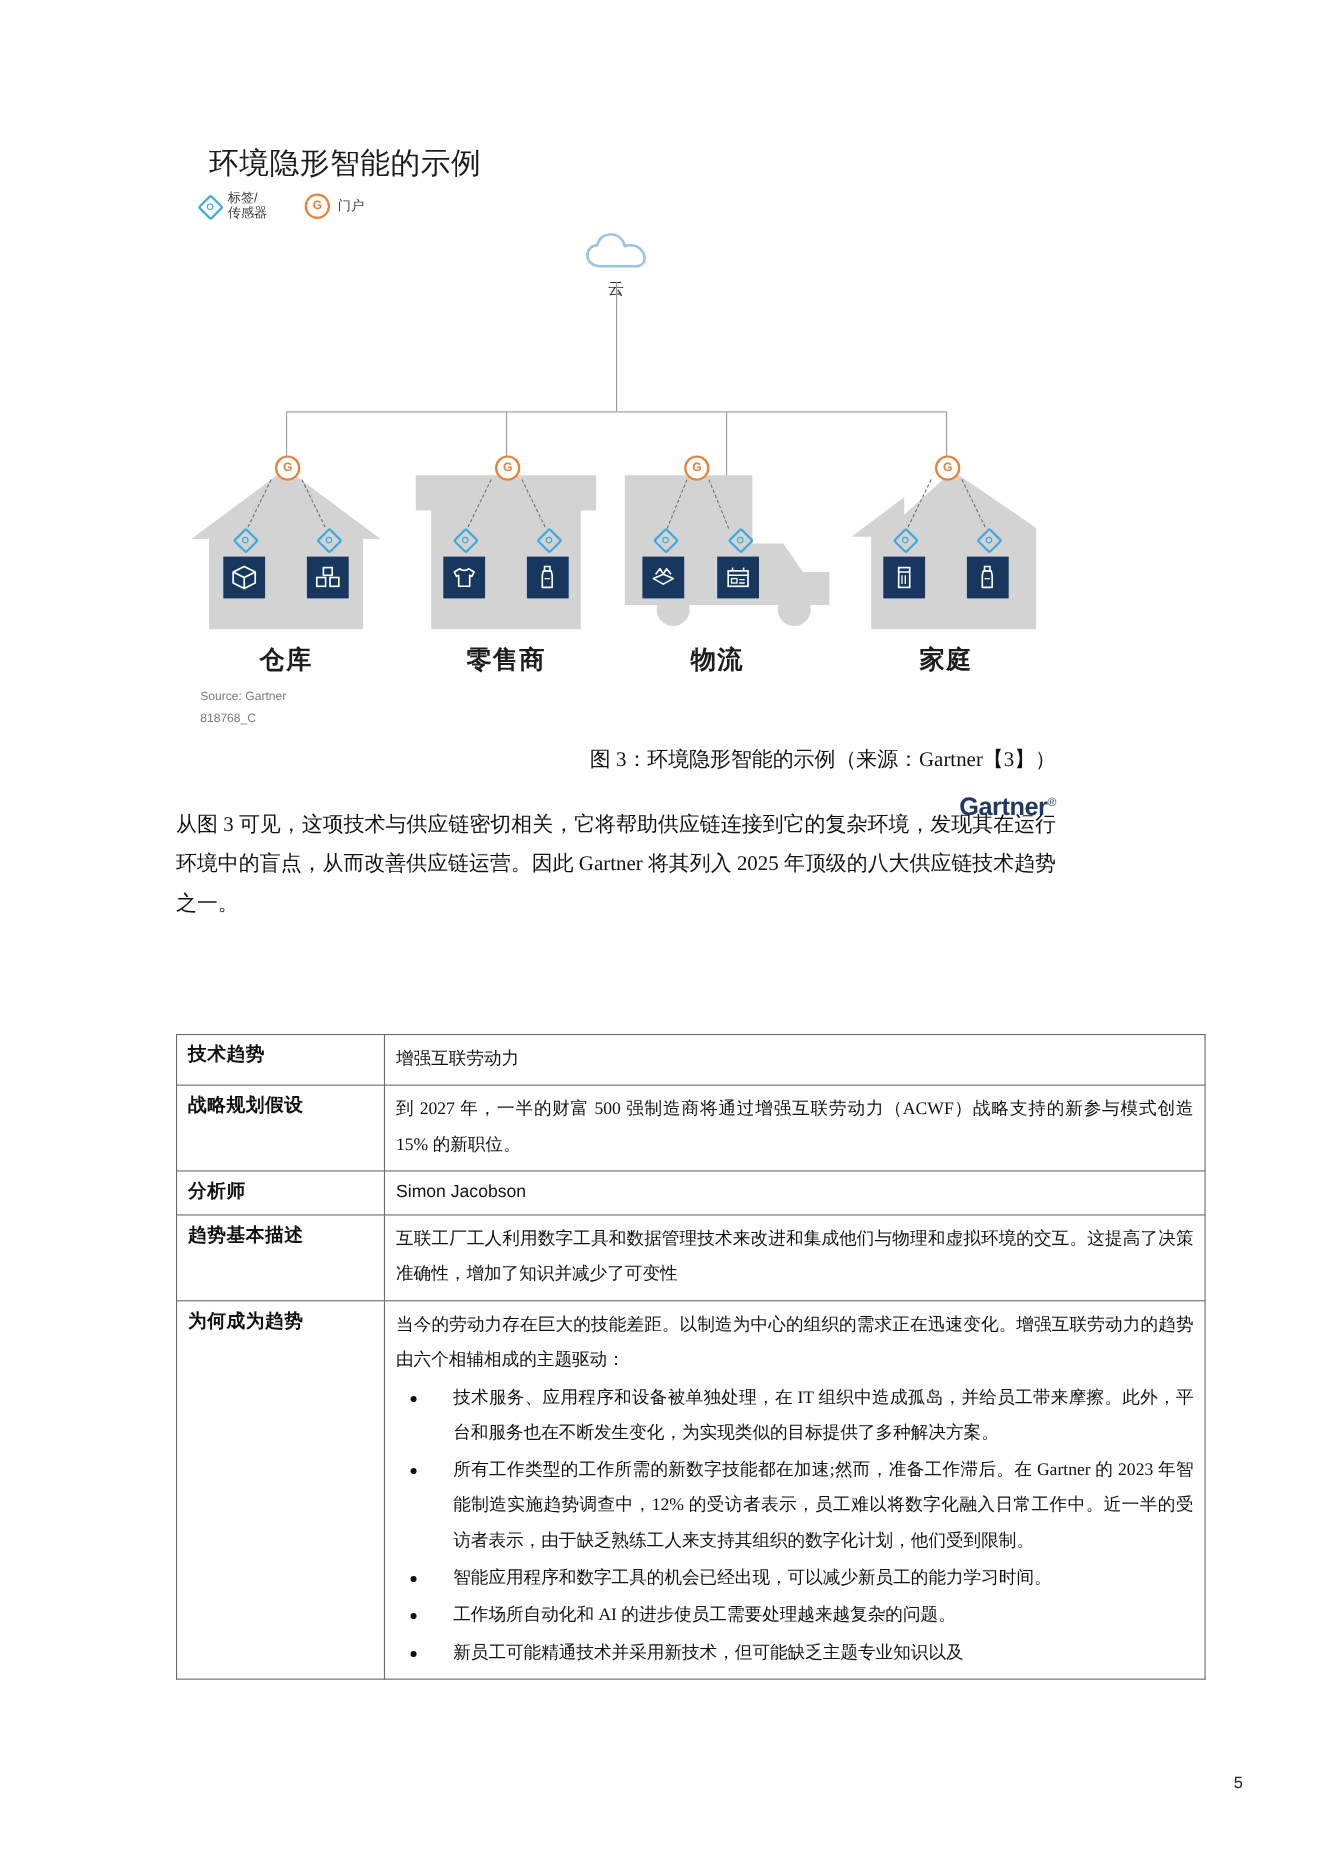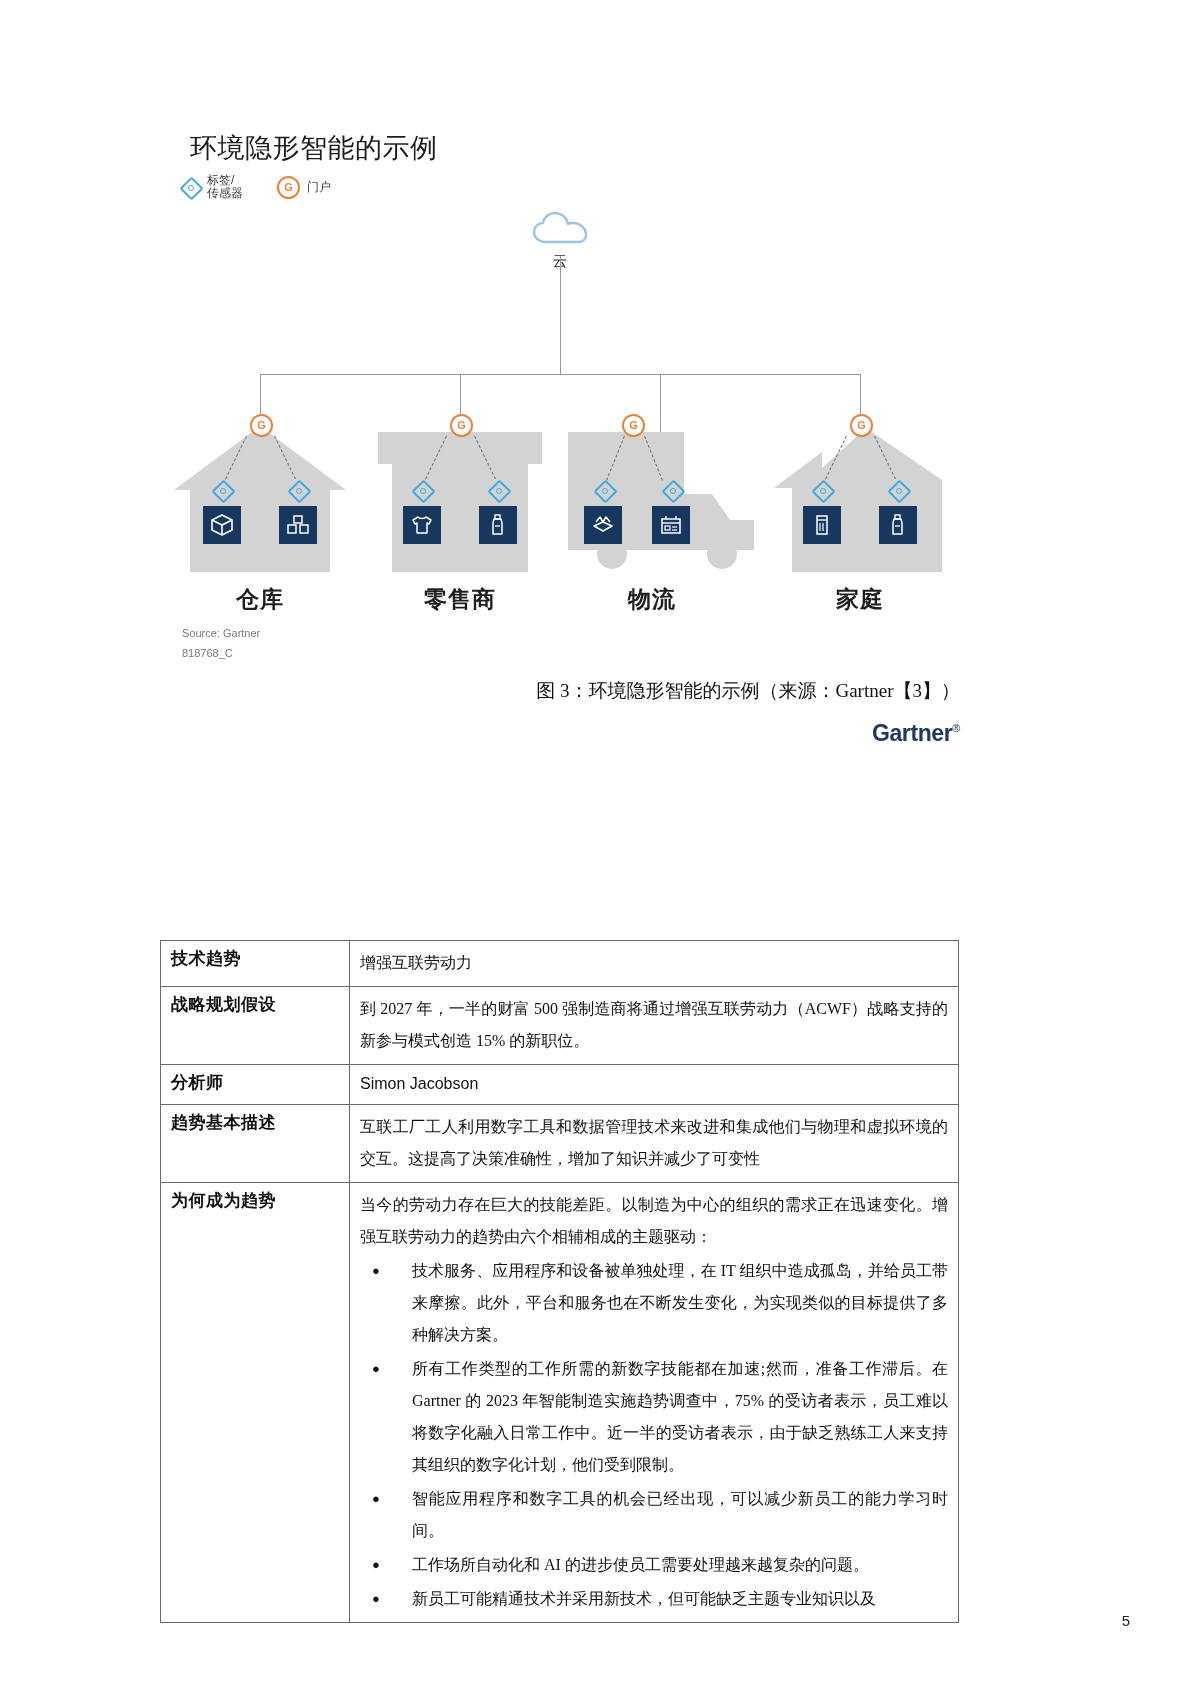--- a/index.html
+++ b/index.html
@@ -109,21 +109,21 @@
 
   .h3 {
     position:absolute; left:160px; top:900px; width:800px;
     font-family:"Liberation Sans", sans-serif;
     font-size:19px; font-weight:700; color:#111;
   }
 
   
   table.trend {
     position:absolute; left:160px; top:940px;
-    width:799px; border-collapse:collapse;
+    width:936px; border-collapse:collapse;
     table-layout:fixed;
   }
   table.trend td {
     border:1px solid #6a6a6a;
     vertical-align:top;
     padding:6px 10px 7px 10px;
   }
   td.lbl {
     width:168px;
     font-family:"Liberation Sans", sans-serif;
@@ -343,20 +343,21 @@
       </div>
 
       <div class="src" style="position:absolute; left:0; top:420px;">Source: Gartner</div>
       <div class="src" style="position:absolute; left:0; top:440px;">818768_C</div>
 
       <div class="gartner-logo"><span>Gartner</span><span class="reg">®</span></div>
     </div>
   </div>
 
   <div class="fig-caption">图 3：环境隐形智能的示例（来源：Gartner【3】）</div>
+  <div class="para">从图 3 可见，这项技术与供应链密切相关，它将帮助供应链连接到它的复杂环境，发现其在运行环境中的盲点，从而改善供应链运营。因此 Gartner 将其列入 2025 年顶级的八大供应链技术趋势之一。</div>
 
 
   <table class="trend">
     <tbody>
       <tr>
         <td class="lbl">技术趋势</td>
         <td class="val">增强互联劳动力</td>
       </tr>
       <tr>
         <td class="lbl">战略规划假设</td>
@@ -369,21 +370,21 @@
       <tr>
         <td class="lbl">趋势基本描述</td>
         <td class="val">互联工厂工人利用数字工具和数据管理技术来改进和集成他们与物理和虚拟环境的交互。这提高了决策准确性，增加了知识并减少了可变性</td>
       </tr>
       <tr>
         <td class="lbl">为何成为趋势</td>
         <td class="val">
           <p>当今的劳动力存在巨大的技能差距。以制造为中心的组织的需求正在迅速变化。增强互联劳动力的趋势由六个相辅相成的主题驱动：</p>
           <ul class="bul">
             <li>技术服务、应用程序和设备被单独处理，在 IT 组织中造成孤岛，并给员工带来摩擦。此外，平台和服务也在不断发生变化，为实现类似的目标提供了多种解决方案。</li>
-            <li>所有工作类型的工作所需的新数字技能都在加速;然而，准备工作滞后。在 Gartner 的 2023 年智能制造实施趋势调查中，75% 的受访者表示，员工难以将数字化融入日常工作中。近一半的受访者表示，由于缺乏熟练工人来支持其组织的数字化计划，他们受到限制。</li>
+            <li>所有工作类型的工作所需的新数字技能都在加速;然而，准备工作滞后。在 Gartner 的 2023 年智能制造实施趋势调查中，12% 的受访者表示，员工难以将数字化融入日常工作中。近一半的受访者表示，由于缺乏熟练工人来支持其组织的数字化计划，他们受到限制。</li>
             <li>智能应用程序和数字工具的机会已经出现，可以减少新员工的能力学习时间。</li>
             <li>工作场所自动化和 AI 的进步使员工需要处理越来越复杂的问题。</li>
             <li>新员工可能精通技术并采用新技术，但可能缺乏主题专业知识以及</li>
           </ul>
         </td>
       </tr>
     </tbody>
   </table>
 
   <div class="pageno">5</div>

